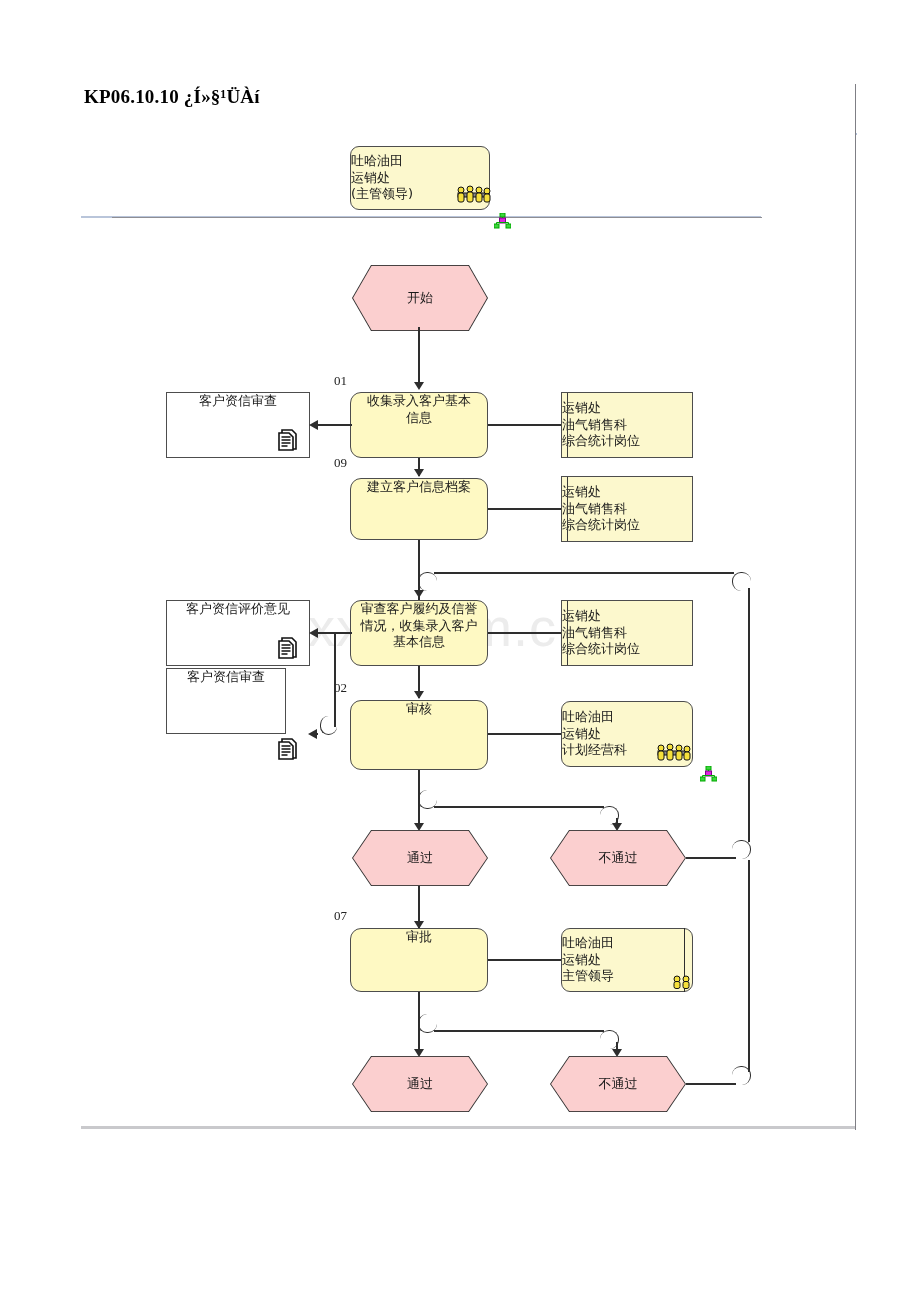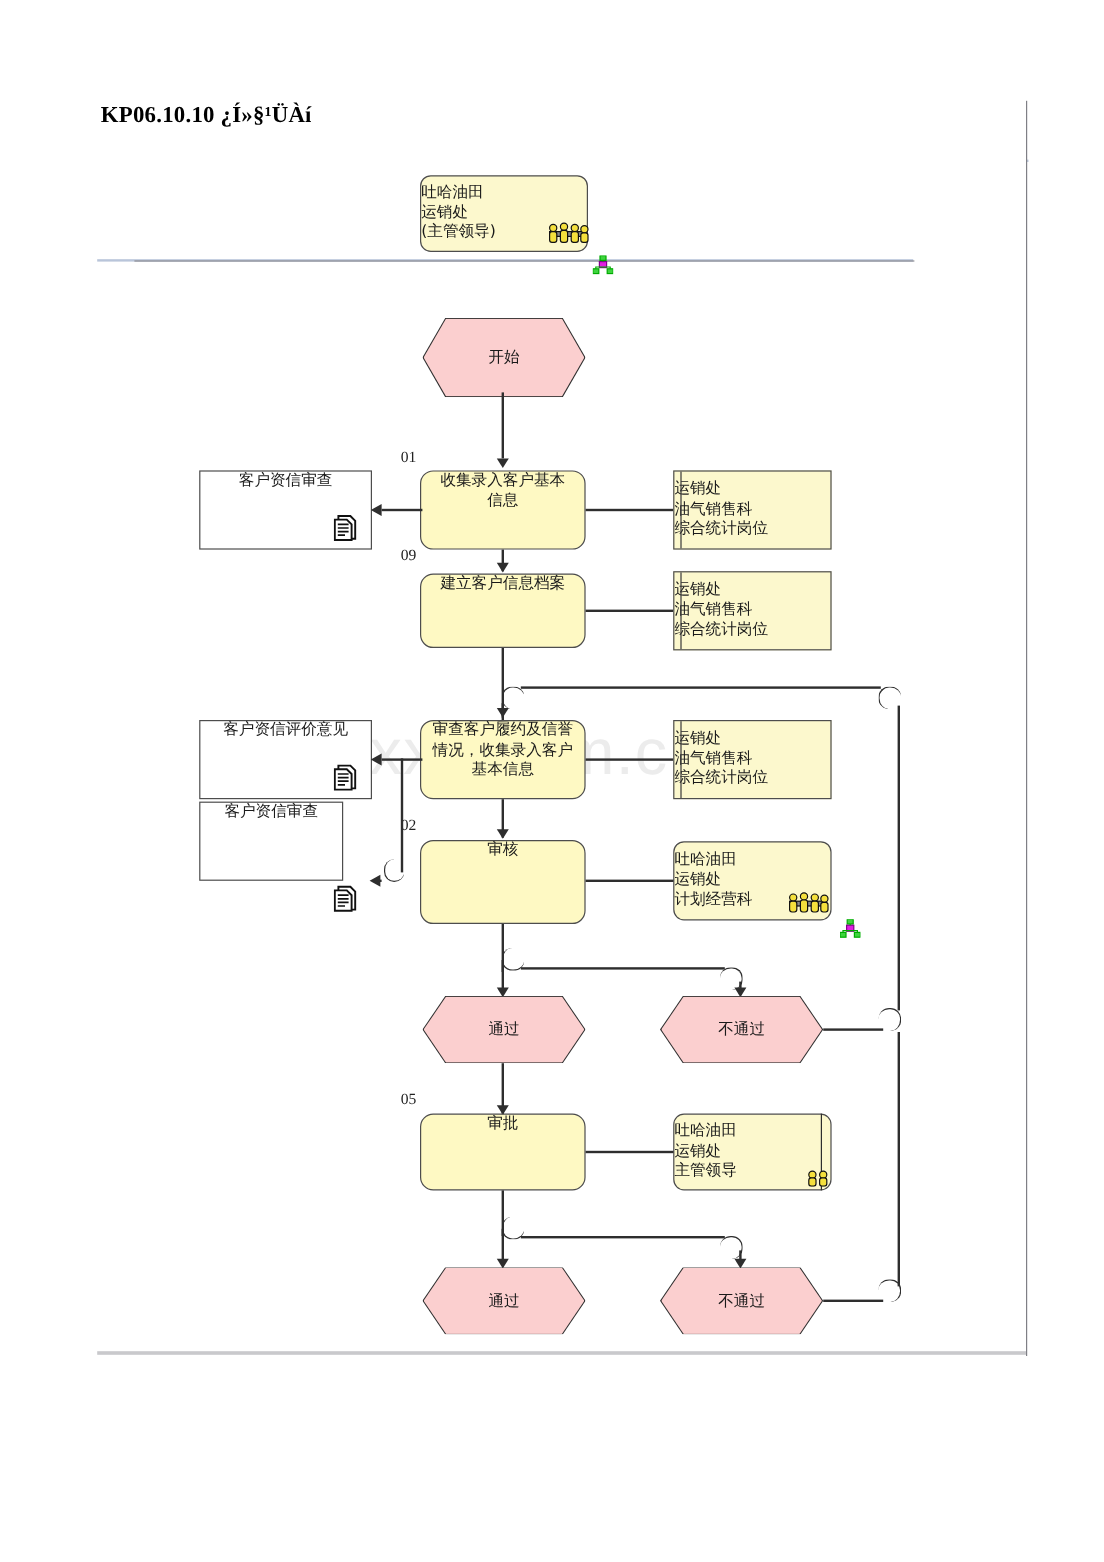--- a/index.html
+++ b/index.html
@@ -251,21 +251,21 @@
 <div class="ln lnh" style="left:686px;top:857px;width:50px;"></div>
 <div class="corner ctr" style="left:732px;top:840px;width:18px;height:18px;"></div>
 <div class="ln lnv" style="left:748px;top:588px;height:254px;"></div>
 <div class="corner ctl" style="left:732px;top:572px;width:18px;height:18px;"></div>
 <div class="ln lnh" style="left:434px;top:572px;width:300px;"></div>
 <div class="corner ctl" style="left:418px;top:572px;width:18px;height:18px;"></div>
 <div class="ln lnv" style="left:418px;top:586px;height:14px;"></div>
 
 <div class="ln lnv" style="left:418px;top:886px;height:44px;"></div>
 <div class="arrow-d" style="left:414px;top:921px;"></div>
-<span class="stepno" style="left:334px;top:908px;">05</span>
+<span class="stepno" style="left:334px;top:908px;">07</span>
 <div class="node proc" style="left:350px;top:928px;width:138px;height:64px;">
   <span>审批</span>
 </div>
 <div class="ln lnh" style="left:488px;top:959px;width:74px;"></div>
 <div class="node rolebox rounded" style="left:561px;top:928px;width:132px;height:64px;flex-direction:column;">
   <div class="accent-r"></div>
   <span>吐哈油田</span>
   <span>运销处</span>
   <span>主管领导</span>
 </div>

